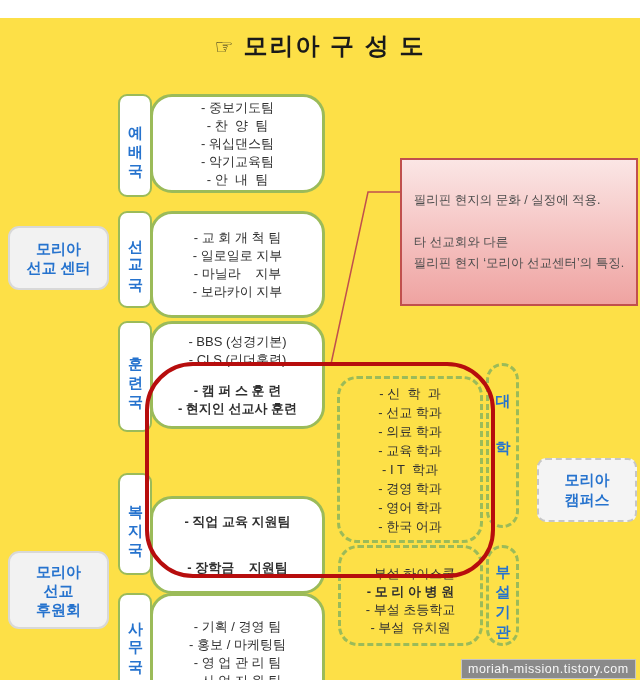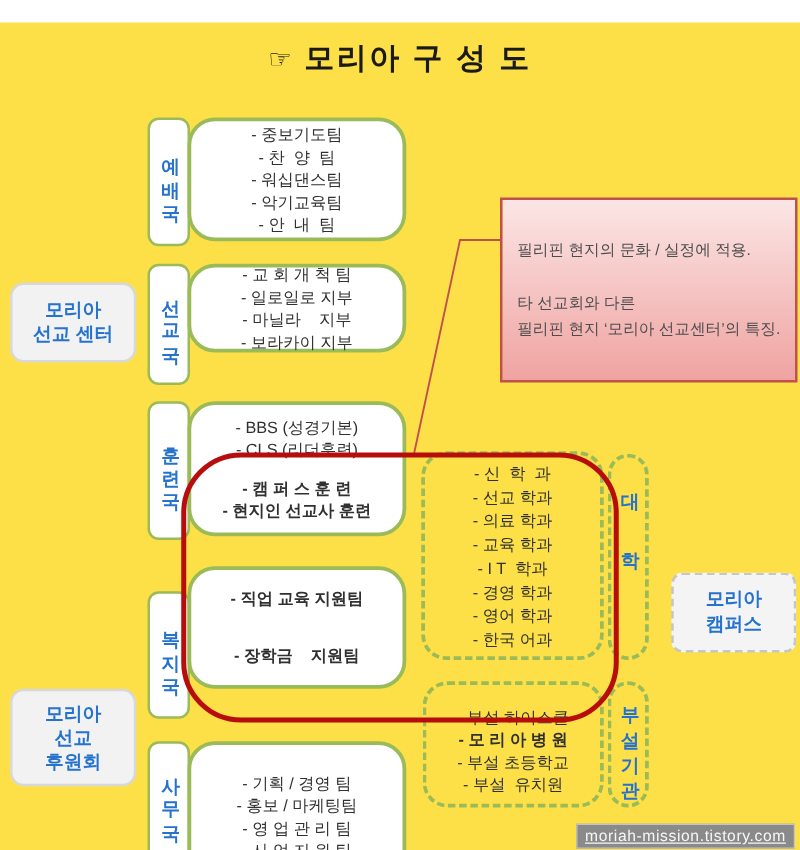--- a/index.html
+++ b/index.html
@@ -67,21 +67,21 @@
   
   .red-ring{
     position:absolute;left:145px;top:344px;width:350px;height:216px;box-sizing:border-box;
     border:4px solid #B70D0D;border-radius:48px;pointer-events:none;z-index:5;
   }
   
   .overlay-svg{position:absolute;left:0;top:0;pointer-events:none;z-index:4;}
   
   .watermark{
     position:absolute;left:461px;top:641px;background:#8A8A8A;color:#F7F7F7;
-    border:1px solid #C4C4C4;font-size:12.5px;padding:2px 6px;letter-spacing:0.5px;text-decoration:underline;
+    border:1px solid #C4C4C4;font-size:12.5px;padding:2px 6px;letter-spacing:0.5px;
   }
 </style>
 </head>
 <body>
 
 <div id="canvas">
 
   <div class="title">
     <span class="hand">☞</span><span>모리아 구 성 도</span>
   </div>
@@ -97,41 +97,41 @@
     <div class="item">- 중보기도팀</div>
     <div class="item">- 찬  양  팀</div>
     <div class="item">- 워십댄스팀</div>
     <div class="item">- 악기교육팀</div>
     <div class="item">- 안  내  팀</div>
   </div>
 
   <div class="dept-label" style="left:118px;top:193px;height:93px;">
     <span>선교국</span>
   </div>
-  <div class="dept-box" style="top:193px;height:71px;">
+  <div class="dept-box" style="top:193px;height:107px;">
     <div class="item">- 교 회 개 척 팀</div>
     <div class="item">- 일로일로 지부</div>
     <div class="item">- 마닐라    지부</div>
     <div class="item">- 보라카이 지부</div>
   </div>
 
   <div class="dept-label" style="left:118px;top:303px;height:107px;">
     <span>훈련국</span>
   </div>
   <div class="dept-box" style="top:303px;height:108px;">
     <div class="item">- BBS (성경기본)</div>
     <div class="item">- CLS (리더훈련)</div>
     <div class="item bold gap-top">- 캠 퍼 스 훈 련</div>
     <div class="item bold">- 현지인 선교사 훈련</div>
   </div>
 
   <div class="dept-label" style="left:118px;top:455px;height:98px;">
     <span>복지국</span>
   </div>
-  <div class="dept-box" style="top:435px;height:98px;gap:28px;">
+  <div class="dept-box" style="top:478px;height:98px;gap:28px;">
     <div class="item bold">- 직업 교육 지원팀</div>
     <div class="item bold">- 장학금    지원팀</div>
   </div>
 
   <div class="dept-label" style="left:118px;top:575px;height:93px;">
     <span>사무국</span>
   </div>
   <div class="dept-box" style="top:575px;height:121px;">
     <div class="item">- 기획 / 경영 팀</div>
     <div class="item">- 홍보 / 마케팅팀</div>
@@ -143,21 +143,21 @@
 선교 센터</div>
   <div class="gray-box" style="left:8px;top:533px;width:97px;height:74px;">모리아
 선교
 후원회</div>
 
   <div class="callout">필리핀 현지의 문화 / 실정에 적용.
 
 타 선교회와 다른
 필리핀 현지 ‘모리아 선교센터’의 특징.</div>
 
-  <div class="dash-green" style="left:337px;top:343px;width:146px;height:167px;">
+  <div class="dash-green" style="left:337px;top:358px;width:146px;height:167px;">
     <div class="item" style="line-height:19px;">- 신  학  과</div>
     <div class="item" style="line-height:19px;">- 선교 학과</div>
     <div class="item" style="line-height:19px;">- 의료 학과</div>
     <div class="item" style="line-height:19px;">- 교육 학과</div>
     <div class="item" style="line-height:19px;">- I T  학과</div>
     <div class="item" style="line-height:19px;">- 경영 학과</div>
     <div class="item" style="line-height:19px;">- 영어 학과</div>
     <div class="item" style="line-height:19px;">- 한국 어과</div>
   </div>
 

